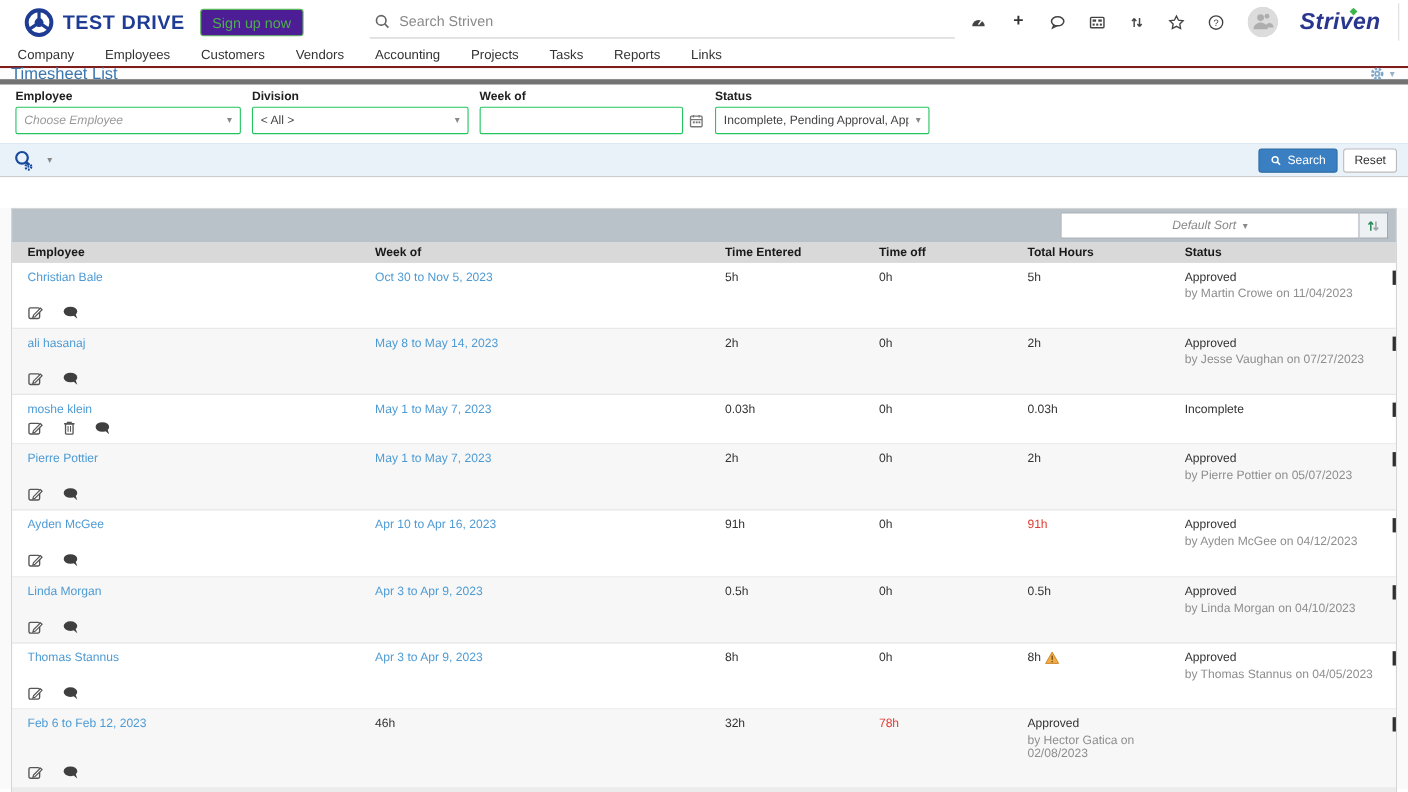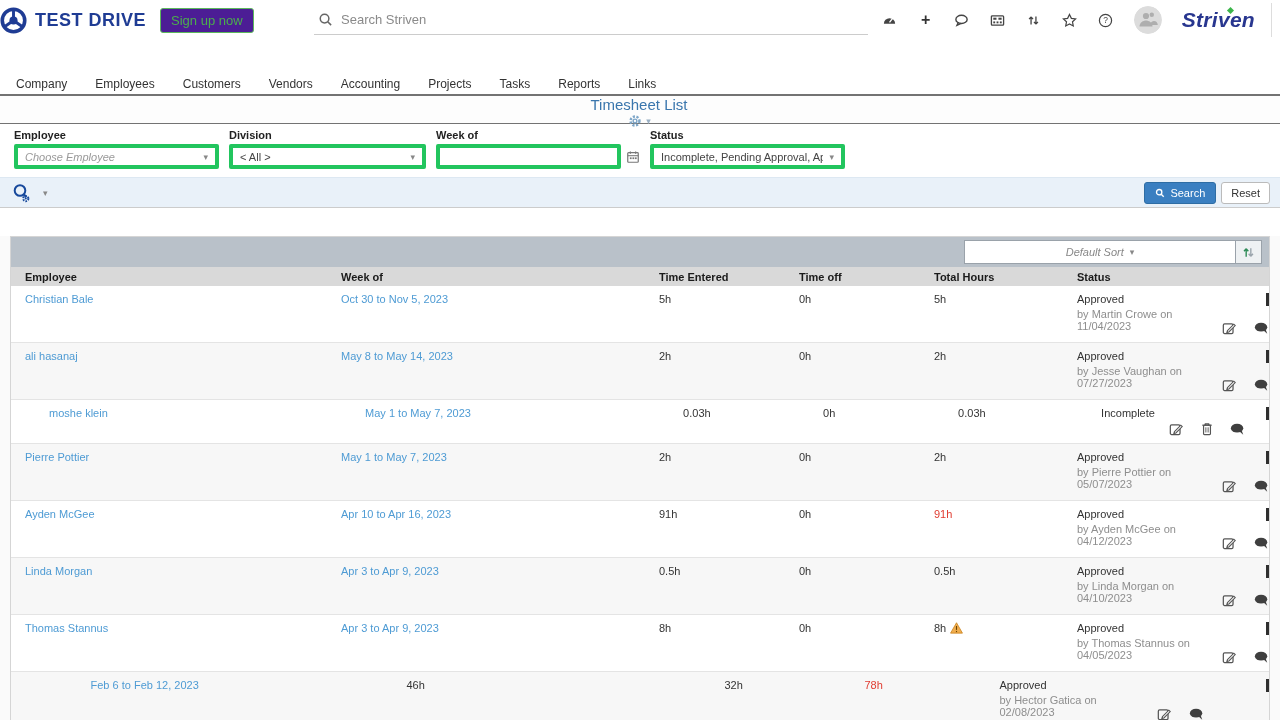--- a/index.html
+++ b/index.html
@@ -1,56 +1,56 @@
 <!DOCTYPE html>
 <html><head>
 <meta charset="utf-8">
 <style>
   * { margin:0; padding:0; box-sizing:border-box; }
   html,body { width:1280px; height:720px; overflow:hidden; background:#fff;
     font-family:"Liberation Sans","DejaVu Sans",sans-serif; color:#333; }
 
   
-  .topbar { height:40px; display:flex; align-items:center; padding:0 8px 0 0; background:#fff; }
+  .topbar { height:40px; display:flex; align-items:center; padding:0 8px 0 22px; background:#fff; }
   .brand-area { display:flex; align-items:center; gap:8px; width:300px; flex:0 0 auto; }
   .brand-text { font-size:18px; font-weight:bold; color:#1f3c94; letter-spacing:.5px; white-space:nowrap; }
   .signup-btn { margin-left:6px; background:#4c1d95; border:1px solid #5cb85c; color:#4cae4c;
     font-size:13px; padding:4px 10px; border-radius:3px; cursor:pointer; font-family:inherit; }
   .search-area { flex:1; display:flex; align-items:center; gap:8px; margin:0 14px;
     border-bottom:1px solid #ccc; height:30px; padding:0 4px; }
   .search-area input { border:none; outline:none; flex:1; font-size:13px; color:#0c4a6e;
     font-family:inherit; background:transparent; }
   .search-area input::placeholder { color:#8a8a8a; }
   .topbar-icons { display:flex; align-items:center; gap:20px; flex:0 0 auto; padding-right:10px;
     border-right:1px solid #ddd; height:34px; }
   .tb-icon { display:inline-flex; align-items:center; justify-content:center; width:16px; cursor:pointer; }
   .avatar { width:28px; height:28px; border-radius:50%; overflow:hidden; display:inline-flex; cursor:pointer; }
   .striven-logo { position:relative; font-size:21px; font-style:italic; font-weight:600;
     color:#28368f; padding-right:6px; letter-spacing:.3px; }
   .striven-dot { position:absolute; top:0px; left:58%; width:5px; height:5px; background:#3cb54a;
     transform:rotate(45deg); }
 
   
   .mainnav { height:22px; display:flex; align-items:center; padding:0 2px;
-    border-bottom:2px solid #737373; background:#fff;margin-top:34px; }
+    border-bottom:2px solid #7f1d1d; background:#fff; }
   .nav-item { font-size:12px; color:#333; padding:0 14px; cursor:pointer; text-decoration:none; }
 
   
-  .title-bar { height:28px; display:flex; align-items:center; justify-content:space-between;
-    padding:0 12px 0 10px; border-bottom:1px solid #737373; background:#fdfdfd;flex-direction:column; }
+  .title-bar { height:15px; display:flex; align-items:center; justify-content:space-between;
+    padding:0 12px 0 10px; border-bottom:5px solid #737373; background:#fdfdfd; }
   .title-bar h1 { font-size:15px; font-weight:400; color:#3a76ad; }
   .title-actions { display:flex; align-items:center; gap:3px; cursor:pointer; }
   .gear-caret { font-size:9px; color:#9ab0c4; }
 
   
   .filter-card { background:#fff; border-bottom:1px solid #ccc; }
   .filter-fields { display:flex; padding:5px 14px 0 14px; }
   .ffield { margin-right:10px; }
   .ffield label { display:block; font-size:11px; font-weight:bold; color:#222; margin-bottom:3px; }
-  .select, .txtinput { height:25px; border:4px solid #22c55e; border-radius:2px; background:#fff;
+  .select, .txtinput { height:25px; border:1px solid #22c55e; border-radius:2px; background:#fff;
     display:flex; align-items:center; justify-content:space-between; padding:0 7px; font-size:11px;
     color:#444; cursor:pointer; }
   .w-emp { width:205px; } .w-div { width:197px;text-align:center; } .w-week { width:185px; } .w-status { width:195px; }
   .placeholder-it { font-style:italic; color:#999; }
   .caret { font-size:9px; color:#888; margin-left:6px; }
   .week-wrap { display:flex; align-items:center; gap:5px; }
   .cal-btn { background:none; border:none; cursor:pointer; padding:0; display:inline-flex; }
   .filter-footer { margin-top:8px; height:30px; background:#e9f1f9; border-top:1px solid #dde8f2;
     display:flex; align-items:center; justify-content:space-between; padding:0 10px 0 12px; }
   .adv-search { display:flex; align-items:center; gap:5px; cursor:pointer; }
@@ -69,21 +69,21 @@
   .sort-select { width:272px; height:24px; background:#fff; border:1px solid #9aa2aa;
     display:flex; align-items:center; justify-content:center; padding:0 8px;
     font-size:11px; color:#888; cursor:pointer; }
   .sort-dir { width:26px; height:24px; border:1px solid #9aa2aa; border-left:none;
     background:#eef1f3; display:inline-flex; align-items:center; justify-content:center; cursor:pointer; }
 
   .thead { display:grid; grid-template-columns:316px 318px 140px 135px 143px 1fr;
     padding-left:14px; background:#d9d9d9; height:19px; align-items:center; }
   .th { font-size:11px; font-weight:bold; color:#1a1a1a; cursor:pointer; }
 
-  .trow { position:relative; display:flex; flex-direction:row; border-bottom:1px solid #e4e4e4;justify-content:center; }
+  .trow { position:relative; display:flex; flex-direction:column; border-bottom:1px solid #e4e4e4;justify-content:center; }
   .trow.alt { background:#f7f7f7; }
   .trow.last { background:#ececec; }
   .row-tall { min-height:57px; } .row-short { min-height:44px; }
   .cells { display:grid; grid-template-columns:316px 318px 140px 135px 143px 1fr;
     padding-left:14px; padding-top:7px; }
   .cell { font-size:11px; color:#333; }
   .cell a { color:#4e9bd4; text-decoration:none; cursor:pointer; }
   .sub { color:#8e8e8e; margin-top:3px; font-size:11px; }
   .red { color:#e03c31; }
   .total-wrap { display:flex; align-items:center; gap:4px; }

